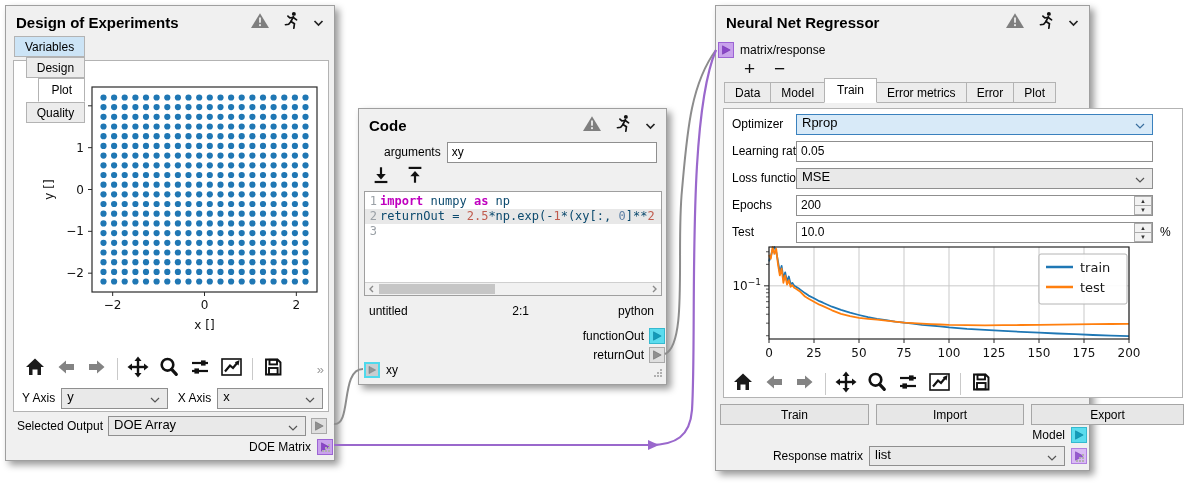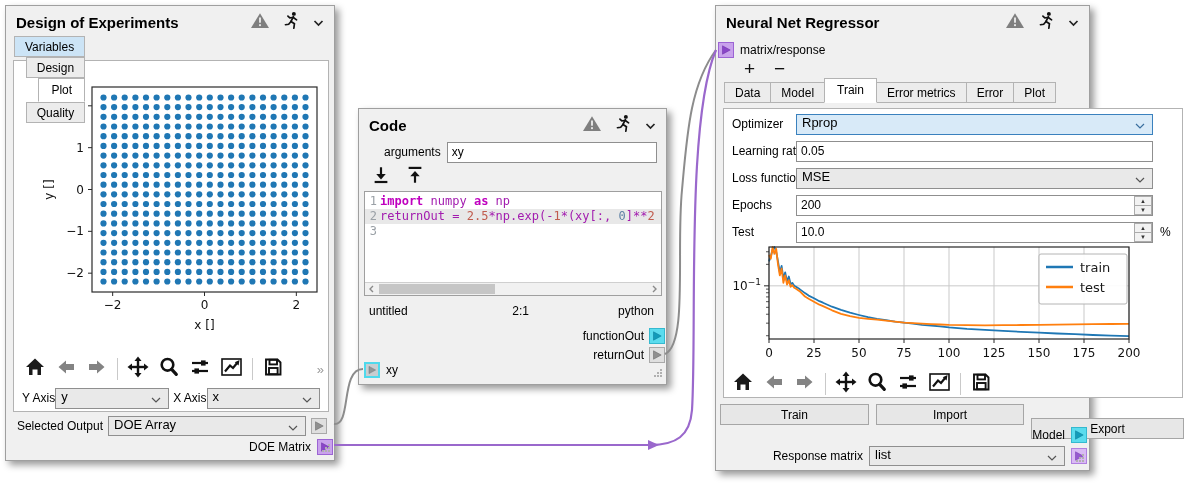--- a/index.html
+++ b/index.html
@@ -50,21 +50,21 @@
   .tsep { width:1px; height:22px; background:#c9c9c9; }
   .more { color:#9a9a9a; font-size:13px; }
   .editor { position:absolute; background:#ffffff; border:1px solid #9f9f9f;
             font-family:"DejaVu Sans Mono", monospace; font-size:12px; overflow:hidden; }
   .code-line { display:flex; height:15px; line-height:15px; white-space:pre; }
   .code-line.current { background:#e8e8e8; }
   .gutter { width:15px; text-align:right; padding-right:3px; color:#9aa0a6; flex:0 0 15px; }
   .tk-kw { color:#bf00bf; font-weight:bold; }
   .tk-num { color:#c05b4d; }
   .tk-idx { color:#5f81a5; }
-  .tk-plain { color:#a21caf; }
+  .tk-plain { color:#0c4a6e; }
   .hscroll { position:absolute; left:0; right:0; bottom:0; height:13px; background:#f1f1f1;
              border-top:1px solid #cfcfcf; }
   .hs-arrow { position:absolute; top:0; width:13px; height:12px; display:flex;
               align-items:center; justify-content:center; }
   .hs-thumb { position:absolute; left:14px; top:1px; width:116px; height:10px; background:#c6c6c6; }
   .grip { position:absolute; }
   .plusminus { font-size:19px; color:#111; line-height:20px; }
   .links { position:absolute; left:0; top:0; z-index:50; pointer-events:none; }
   .figtext { font-family:"DejaVu Sans", sans-serif; }
 </style>
@@ -572,21 +572,21 @@
       <span><svg width="22" height="22" viewBox="0 0 22 22">
             <g fill="none" stroke="#111" stroke-width="1.9">
               <path d="M4,3.5 H15.5 L18.5,6.5 V18.5 H4 Z"></path>
               <rect x="7.5" y="3.8" width="7.5" height="4.6"></rect>
               <rect x="7" y="12" width="8.6" height="6.2"></rect>
             </g>
           </svg></span>
       <span class="more" style="margin-left:auto;">»</span>
     </div>
 
-    <div class="row" style="left:8px; top:326px; right:5px; height:22px; ">
+    <div class="row" style="left:8px; top:326px; right:5px; height:22px; gap:6px;">
       <span class="lbl">Y Axis</span>
       <div class="combo" style="width:114px;">
         <span>y</span>
         <svg class="chev" width="10" height="6" viewBox="0 0 10 6">
             <polyline points="1,1 5,5 9,1" fill="none" stroke="#555" stroke-width="1.2"></polyline>
           </svg>
       </div>
       <span class="lbl" style="margin-left:4px;">X Axis</span>
       <div class="combo" style="width:113px;">
         <span>x</span>
@@ -947,21 +947,21 @@
               <path d="M4,3.5 H15.5 L18.5,6.5 V18.5 H4 Z"></path>
               <rect x="7.5" y="3.8" width="7.5" height="4.6"></rect>
               <rect x="7" y="12" width="8.6" height="6.2"></rect>
             </g>
           </svg></span>
     </div>
   </div>
 
   <div class="btn" style="left:4px; top:398px; width:149px;">Train</div>
   <div class="btn" style="left:160px; top:398px; width:148px;">Import</div>
-  <div class="btn" style="left:315px; top:412px; width:153px;text-align:center;">Export</div>
+  <div class="btn" style="left:315px; top:398px; width:153px;text-align:center;">Export</div>
 
   <div class="row" style="right:2px; top:421px; height:16px; gap:6px;">
     <span class="lbl">Model</span>
     <span class="port port-cyan">
         <svg viewBox="0 0 16 16">
           <path d="M4,3.2 L12.8,8 L4,12.8 Z"></path>
         </svg>
       </span>
   </div>
 

